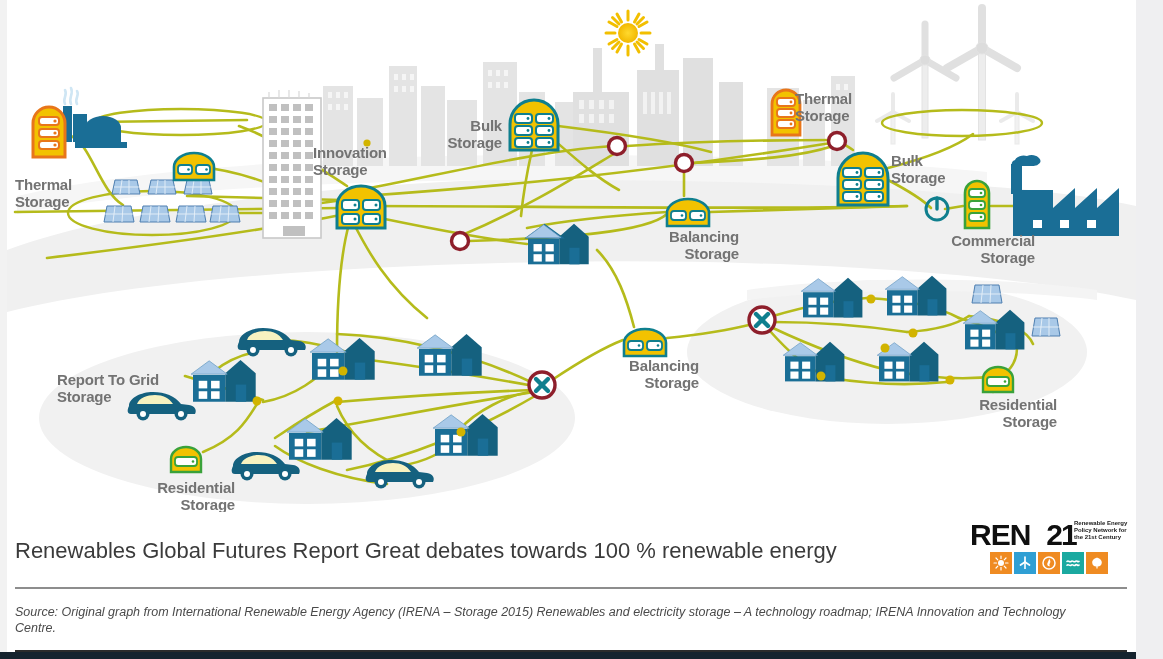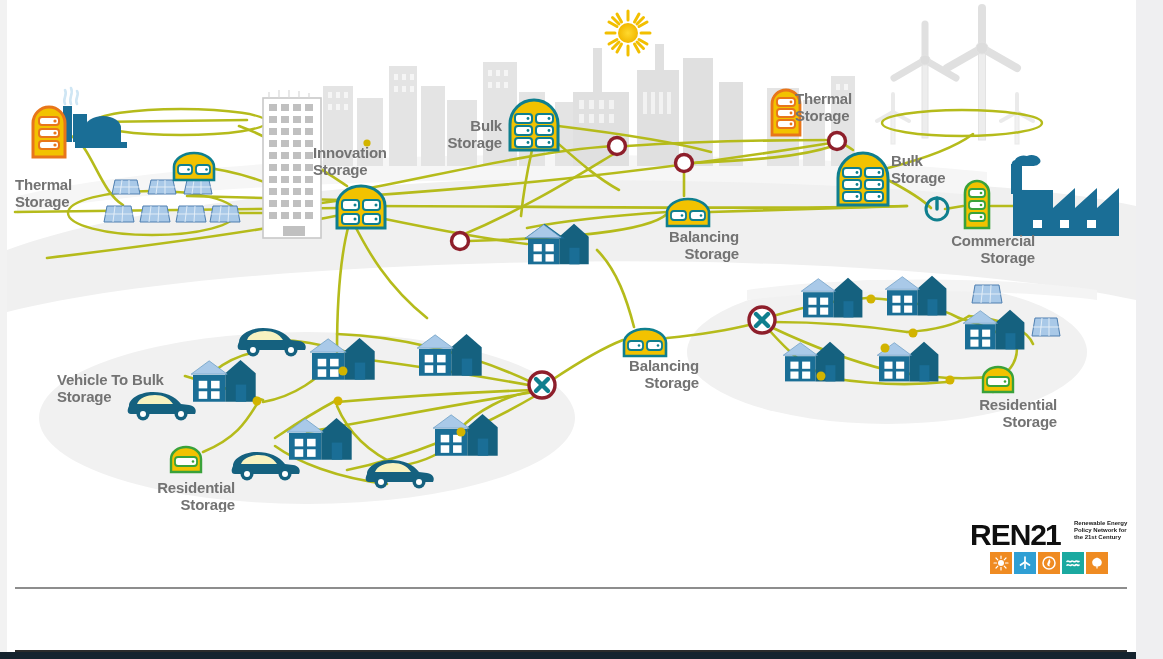--- a/index.html
+++ b/index.html
@@ -28,21 +28,21 @@
          font-family:"Liberation Sans",sans-serif;font-weight:normal;white-space:pre;}
   .rule{position:absolute;left:8px;top:75px;width:1112px;height:2px;background:#8d8d8d;}
   .rule2{position:absolute;left:8px;top:138px;width:1112px;height:2px;background:#2b2b2b;}
   .src{position:absolute;left:8px;top:92px;width:1090px;font-size:12.5px;line-height:16px;
        font-style:italic;color:#4a4a4a;font-family:"Liberation Sans",sans-serif;}
 
   
   .logo{position:absolute;left:963px;top:4px;width:160px;height:62px;}
   .logo-word{position:absolute;left:0;top:2px;font-size:30px;font-weight:bold;
              letter-spacing:-1px;color:#0f0f0f;font-family:"Liberation Sans",sans-serif;}
-  .logo-word .num{letter-spacing:-2px;}
+  .logo-word .num{letter-spacing:-2px;padding-left:16px;}
   .logo-tag{position:absolute;left:104px;top:4px;width:58px;font-size:6px;line-height:7.2px;
             font-weight:bold;color:#1a1a1a;font-family:"Liberation Sans",sans-serif;}
   .logo-tiles{position:absolute;left:20px;top:36px;display:flex;gap:2px;}
   .tile{width:22px;height:22px;display:flex;align-items:center;justify-content:center;}
   .tile svg{display:block;}
 </style>
 </head>
 <body>
 
 <div id="page">
@@ -811,30 +811,32 @@
       <div class="lbl" style="left:788px;top:90px;">Thermal
 Storage</div>
       <div class="lbl" style="left:884px;top:152px;">Bulk
 Storage</div>
       <div class="lbl c" style="left:918px;top:232px;width:110px;">Commercial
 Storage</div>
       <div class="lbl c" style="left:630px;top:228px;width:102px;">Balancing
 Storage</div>
       <div class="lbl c" style="left:590px;top:357px;width:102px;">Balancing
 Storage</div>
-      <div class="lbl" style="left:50px;top:371px;">Vehicle To Bulk
+      <div class="lbl" style="left:50px;top:371px;">Report To Grid
 Storage</div>
       <div class="lbl c" style="left:118px;top:479px;width:110px;">Residential
 Storage</div>
       <div class="lbl c" style="left:940px;top:396px;width:110px;">Residential
 Storage</div>
     </div>
 
     <div class="footer">
+      <div class="title">Renewables Global Futures Report Great debates towards 100 % renewable energy</div>
       <div class="rule"></div>
+      <div class="src">Source: Original graph from International Renewable Energy Agency (IRENA – Storage 2015) Renewables and electricity storage – A technology roadmap; IRENA Innovation and Technology Centre.</div>
       <div class="rule2"></div>
 
       <div class="logo">
         <div class="logo-word"><span>REN</span><span class="num">21</span></div>
         <div class="logo-tag">Renewable Energy Policy Network for the 21st Century</div>
         <div class="logo-tiles">
           <div class="tile" style="background:#ef8b22;">
             <svg width="16" height="16" viewBox="0 0 16 16">
               <circle cx="8" cy="8" r="3" fill="#ffffff"></circle>
               <g stroke="#ffffff" stroke-width="1.2" stroke-linecap="round">

